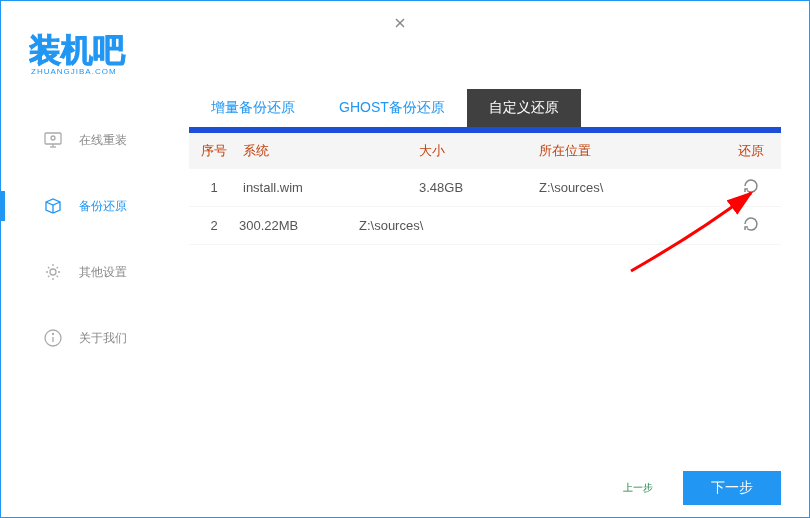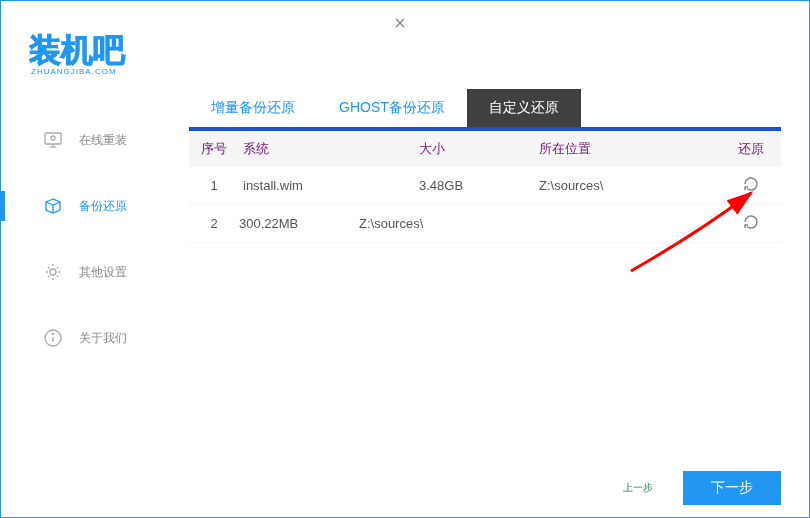--- a/index.html
+++ b/index.html
@@ -10,25 +10,25 @@
     .win-btn { width: 20px; height: 20px; display: flex; align-items: center; justify-content: center; cursor: pointer; color: #888; }
     .header { height: 60px; display: flex; align-items: flex-start; padding-left: 28px; }
     .logo { color: #2196f3; }
     .body { flex: 1; display: flex; }
     .sidebar { width: 180px; display: flex; flex-direction: column; padding-top: 18px; position: relative; }
     .sidebar-item { height: 66px; display: flex; align-items: center; padding-left: 42px; gap: 16px; cursor: pointer; color: #888; font-size: 12px; position: relative; }
     .sidebar-item.active { color: #2196f3; }
     .sidebar-item.active::before { content: ''; position: absolute; left: 0; top: 18px; bottom: 18px; width: 4px; background: #2196f3; }
     .sidebar-icon { width: 20px; height: 20px; display: flex; align-items: center; justify-content: center; }
     .main { flex: 1; padding: 0 28px 0 8px; display: flex; flex-direction: column; }
-    .tabs { display: flex; border-bottom: 4px solid #1d4ed8; }
+    .tabs { display: flex; border-bottom: 6px solid #1d4ed8; }
     .tab { padding: 10px 22px; font-size: 14px; color: #2196f3; cursor: pointer; }
     .tab.active { background: #404040; color: #fff; }
     .table { flex: 1; }
-    .table-header { display: flex; background: #f5f5f5; height: 36px; align-items: center; font-size: 13px; color: #701a75; }
+    .table-header { display: flex; background: #f5f5f5; height: 36px; align-items: center; font-size: 13px; color: #c2410c; }
     .table-row { display: flex; height: 38px; align-items: center; font-size: 13px; color: #555; border-bottom: 1px solid #f5f5f5; }
     .col-idx { width: 50px; text-align: center; }
     .col-sys { width: 180px; padding-left: 4px; }
     .col-size { width: 120px; }
     .col-loc { flex: 1; }
     .col-action { width: 60px; text-align: center; }
     .restore-icon { cursor: pointer; display: inline-flex; }
     .footer { height: 58px; display: flex; justify-content: flex-end; align-items: center; padding-right: 28px; gap: 18px; }
     .btn-prev { color: #15803d; font-size: 10px; cursor: pointer; padding: 8px 12px; }
     .btn-next { background: #2196f3; color: #fff; font-size: 14px; cursor: pointer; padding: 8px 28px; }

